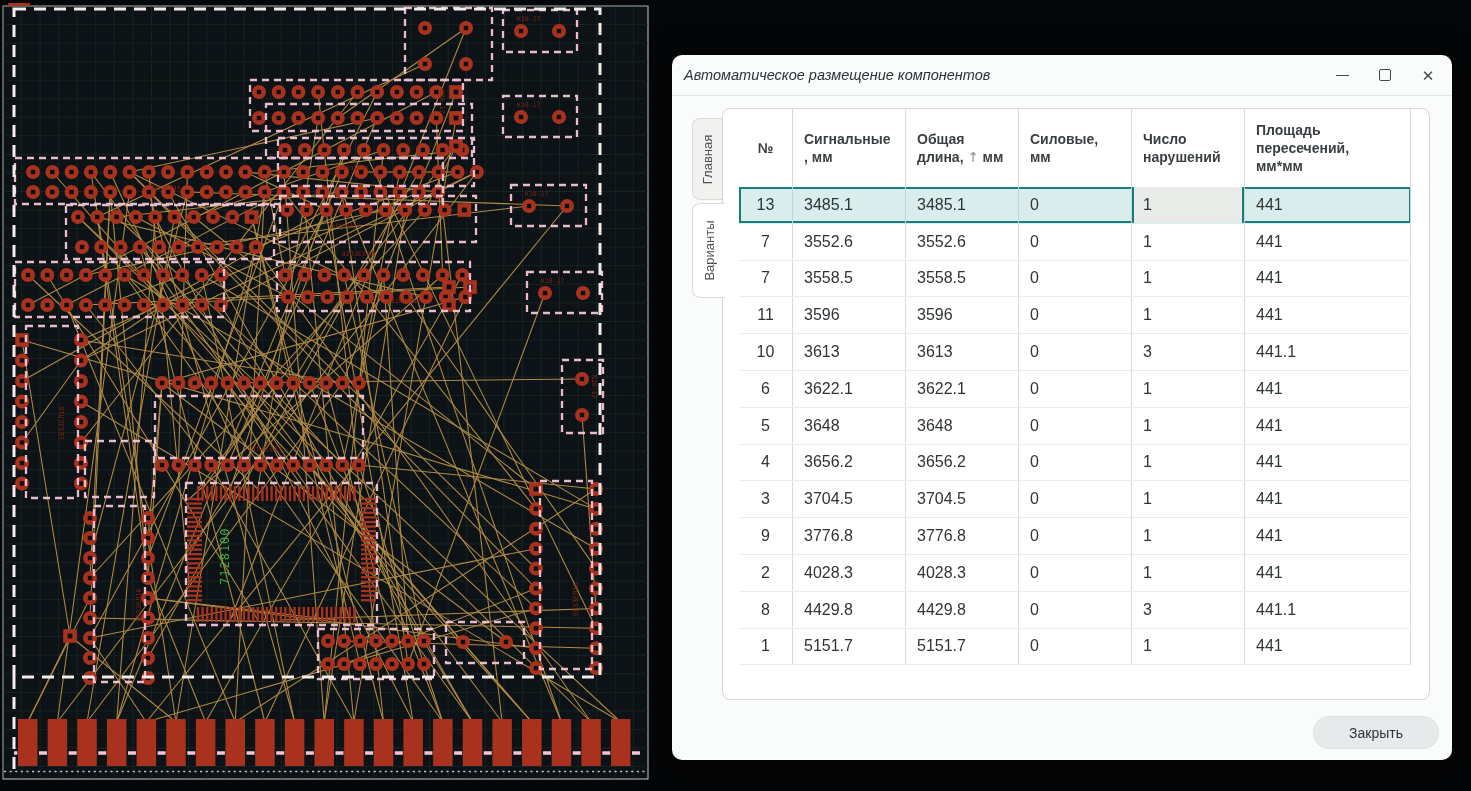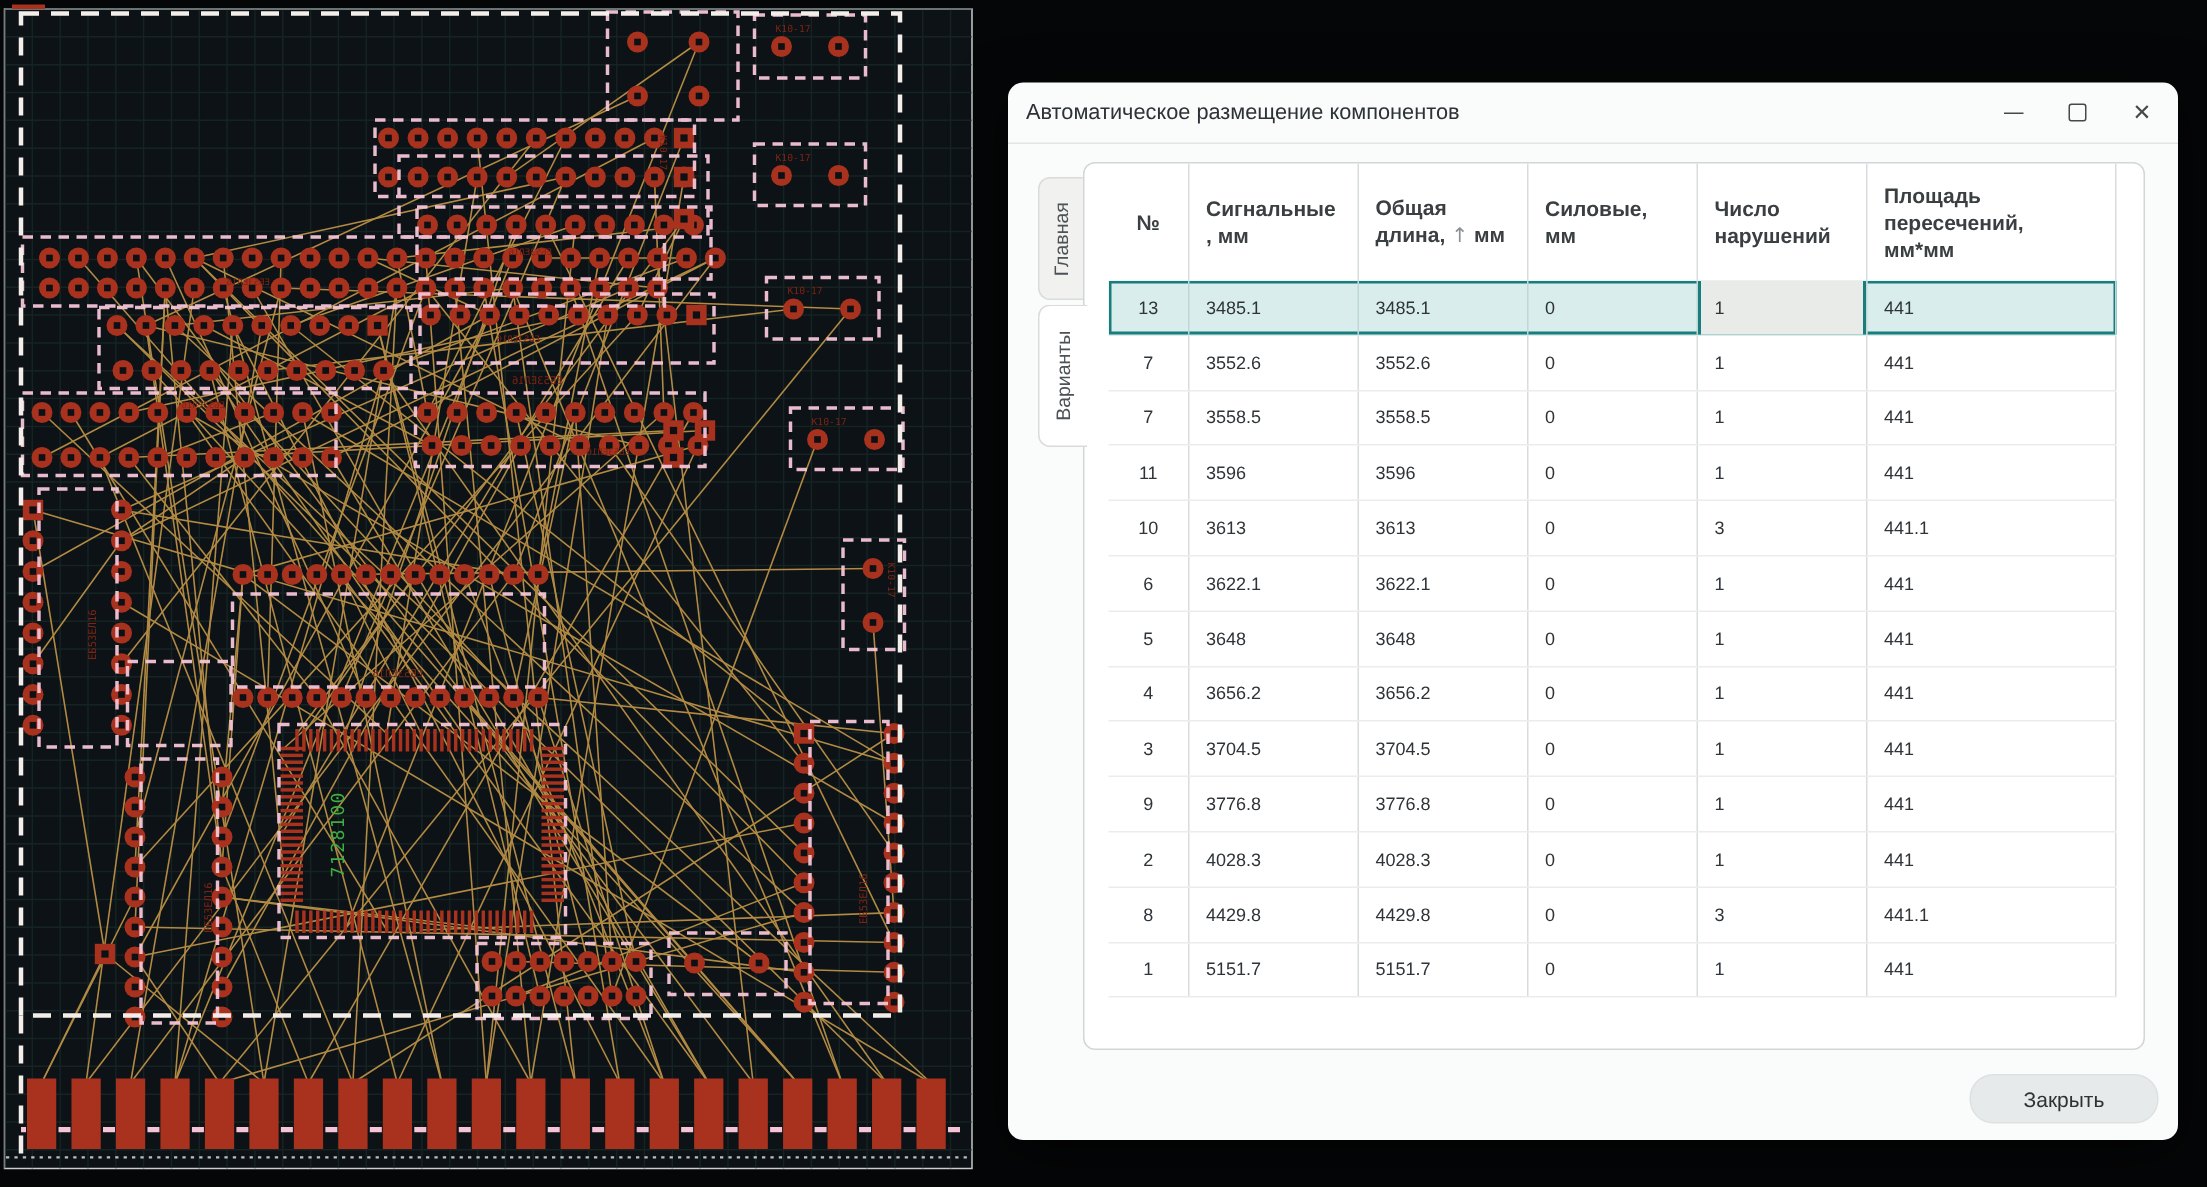--- a/index.html
+++ b/index.html
@@ -4,21 +4,21 @@
 <style>
   * { margin:0; padding:0; box-sizing:border-box; }
   html,body { width:1471px; height:791px; background:#050607; overflow:hidden;
               font-family:"Liberation Sans", sans-serif; }
   #pcb { position:absolute; left:0; top:0; }
 
   .dialog { position:absolute; left:672px; top:55px; width:780px; height:705px;
             background:#fafbfb; border-radius:10px; box-shadow:0 8px 34px rgba(0,0,0,.6); }
   .titlebar { height:41px; border-bottom:1px solid #e2e4e5; display:flex; align-items:center;
               padding:0 16px 0 12px; }
-  .title { font-size:14.5px; color:#2d3236; }
+  .title { font-size:14.5px; color:#2d3236;font-style:italic; }
   .controls { margin-left:auto; display:flex; align-items:center; gap:27px; }
   .ctl { width:16px; height:16px; display:flex; align-items:center; justify-content:center;
          color:#44494c; cursor:default; }
   .ico-min { width:13px; height:0; border-top:1.6px solid #44494c; display:block; }
   .ico-max { width:12px; height:12px; border:1.5px solid #44494c; border-radius:2px; display:block; }
   .ico-close { font-size:15px; line-height:1; color:#44494c; }
 
   .tab { position:absolute; left:20px; width:30px; background:#f1f1f0;
          border:1px solid #dbdbda; border-right:none; border-radius:8px 0 0 8px;
          display:flex; align-items:center; justify-content:center; }
@@ -29,21 +29,21 @@
            background:#fff; border:1px solid #d3d6d8; border-radius:8px; }
   .tbl { position:absolute; left:16px; top:0; width:672px; }
   .t-header { display:grid; grid-template-columns:54px 113px 113px 113px 113px 1fr; height:78px; }
   .h-cell { border-right:1px solid #d9dcde; padding:6px 10px 6px 11px; display:flex; align-items:center;
             font-weight:700; font-size:14px; color:#3a3f42; line-height:1.3; }
   .h-cell.num { justify-content:center; padding:0; }
   .h-cell:nth-child(2) .h-label { max-width:74px; }
   .h-cell:nth-child(6) .h-label { max-width:120px; }
   .h-arrow { color:#8b9195; font-weight:400; font-size:13.5px; font-family:"DejaVu Sans", sans-serif; }
   .t-row { display:grid; grid-template-columns:54px 113px 113px 113px 113px 1fr; height:36.8px;
-           border-bottom:1px solid #ebecec; font-size:12px; color:#2f3438; }
+           border-bottom:1px solid #ebecec; font-size:16px; color:#2f3438; }
   .cell { border-right:1px solid #d9dcde; display:flex; align-items:center; padding-left:11px; }
   .cell.num { justify-content:center; padding-left:0; }
   .t-row.selected { background:#d9edec; box-shadow:inset 0 0 0 2px #1a7d7d; border-bottom-color:transparent; }
   .t-row.selected .cell { border-right-color:#bed8d6; }
   .t-row.selected .cell.focused { background:#e9ebe9;
       box-shadow:inset 2px 0 0 #1a7d7d, inset -2px 0 0 #1a7d7d; }
 
   .close-btn { position:absolute; right:13px; bottom:11px; width:126px; height:33px;
                background:#e7eaea; border:1px solid #dee1e1; border-radius:16px;
                font-size:14px; color:#2e3336; display:flex; align-items:center; justify-content:center;

